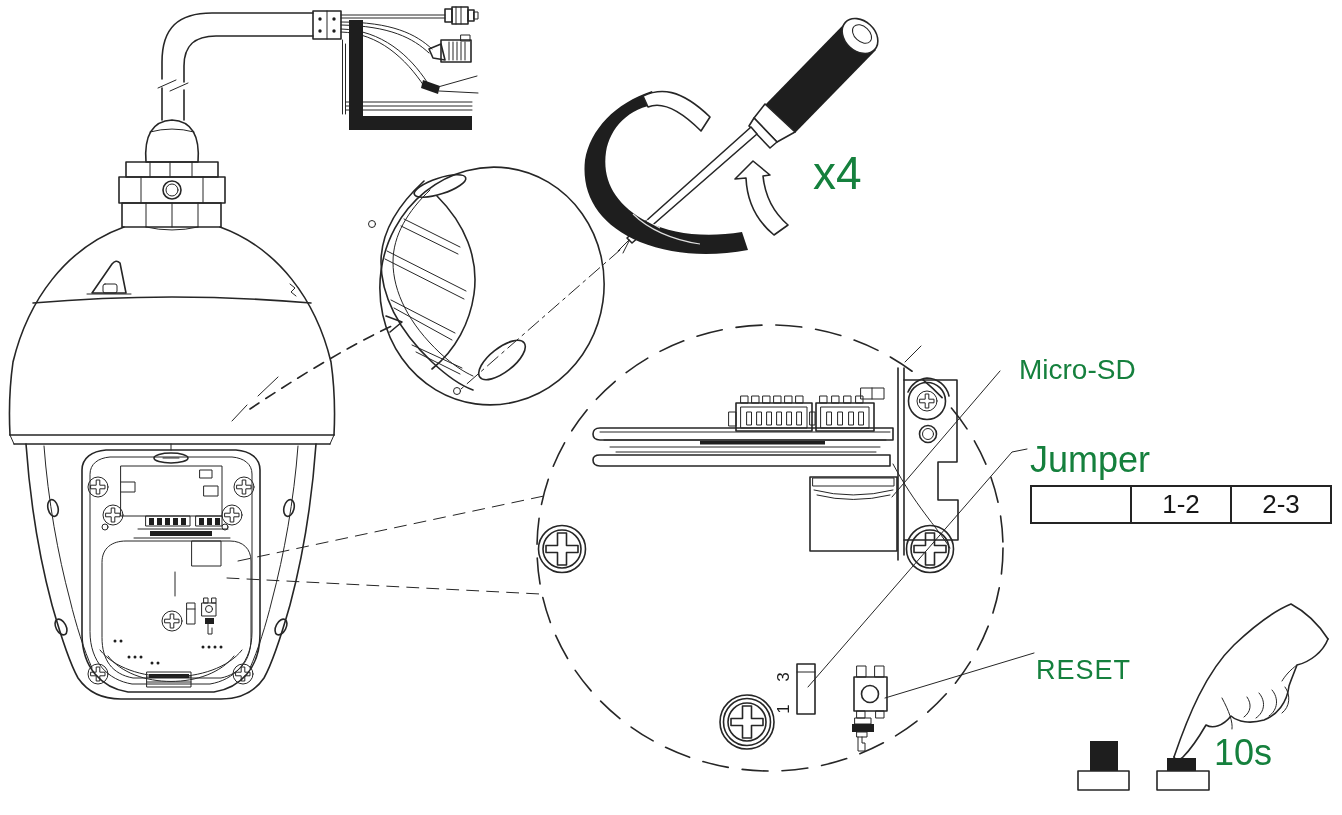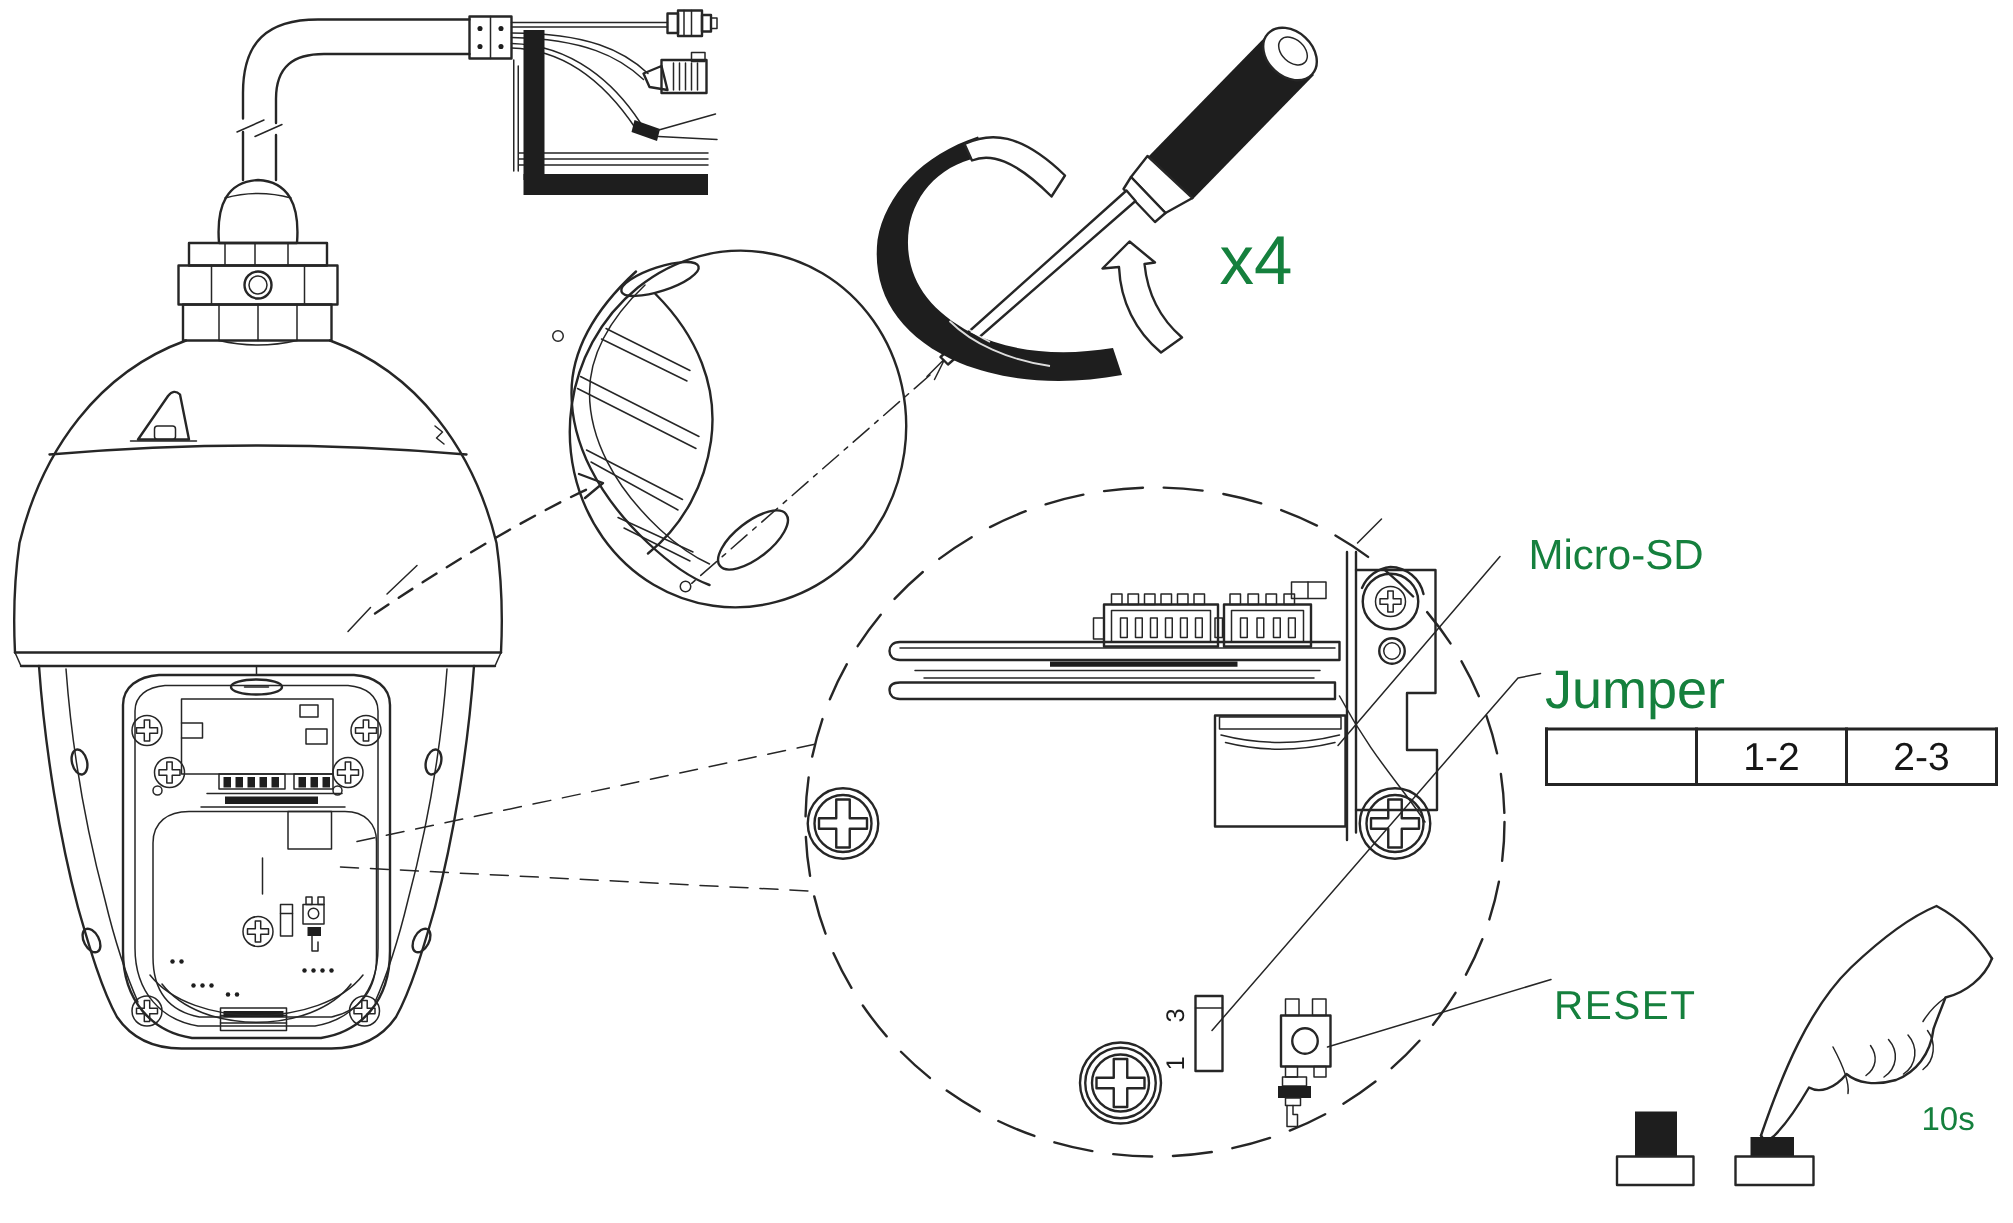--- a/index.html
+++ b/index.html
@@ -9,21 +9,21 @@
   .ln{fill:none;stroke:#262626;stroke-width:1.6;stroke-linecap:round;stroke-linejoin:round;}
   .lnT{fill:none;stroke:#262626;stroke-width:1.0;stroke-linecap:round;stroke-linejoin:round;}
   .bk{fill:#1e1e1e;stroke:none;}
   .wh{fill:#ffffff;stroke:#262626;stroke-width:1.6;stroke-linejoin:round;}
   .svgtxt{fill:#1c1c1c;stroke:none;font-family:"Liberation Sans",sans-serif;}
   .label{position:absolute;color:#15803d;white-space:nowrap;line-height:1;}
   #micro-sd-label{left:997px;top:356px;font-size:28px;margin-left:22px;}
   #jumper-label{left:1030px;top:442px;font-size:36px;}
   #reset-label{left:1036px;top:637px;font-size:27px;letter-spacing:1px;margin-top:20px;}
   #x4-label{left:813px;top:150px;font-size:46px;}
-  #duration-label{left:1281px;top:735px;font-size:22px;}
+  #duration-label{left:1214px;top:735px;font-size:36px;}
   table.jtable{position:absolute;left:1030px;top:461px;border-collapse:collapse;margin-top:24px;}
   table.jtable td{border:2px solid #242424;width:98px;height:35px;text-align:center;
                   vertical-align:middle;font-size:26px;color:#161616;padding:0;
                   font-family:"Liberation Sans",sans-serif;}
 </style>
 </head>
 <body>
 
 <div id="stage">
 

